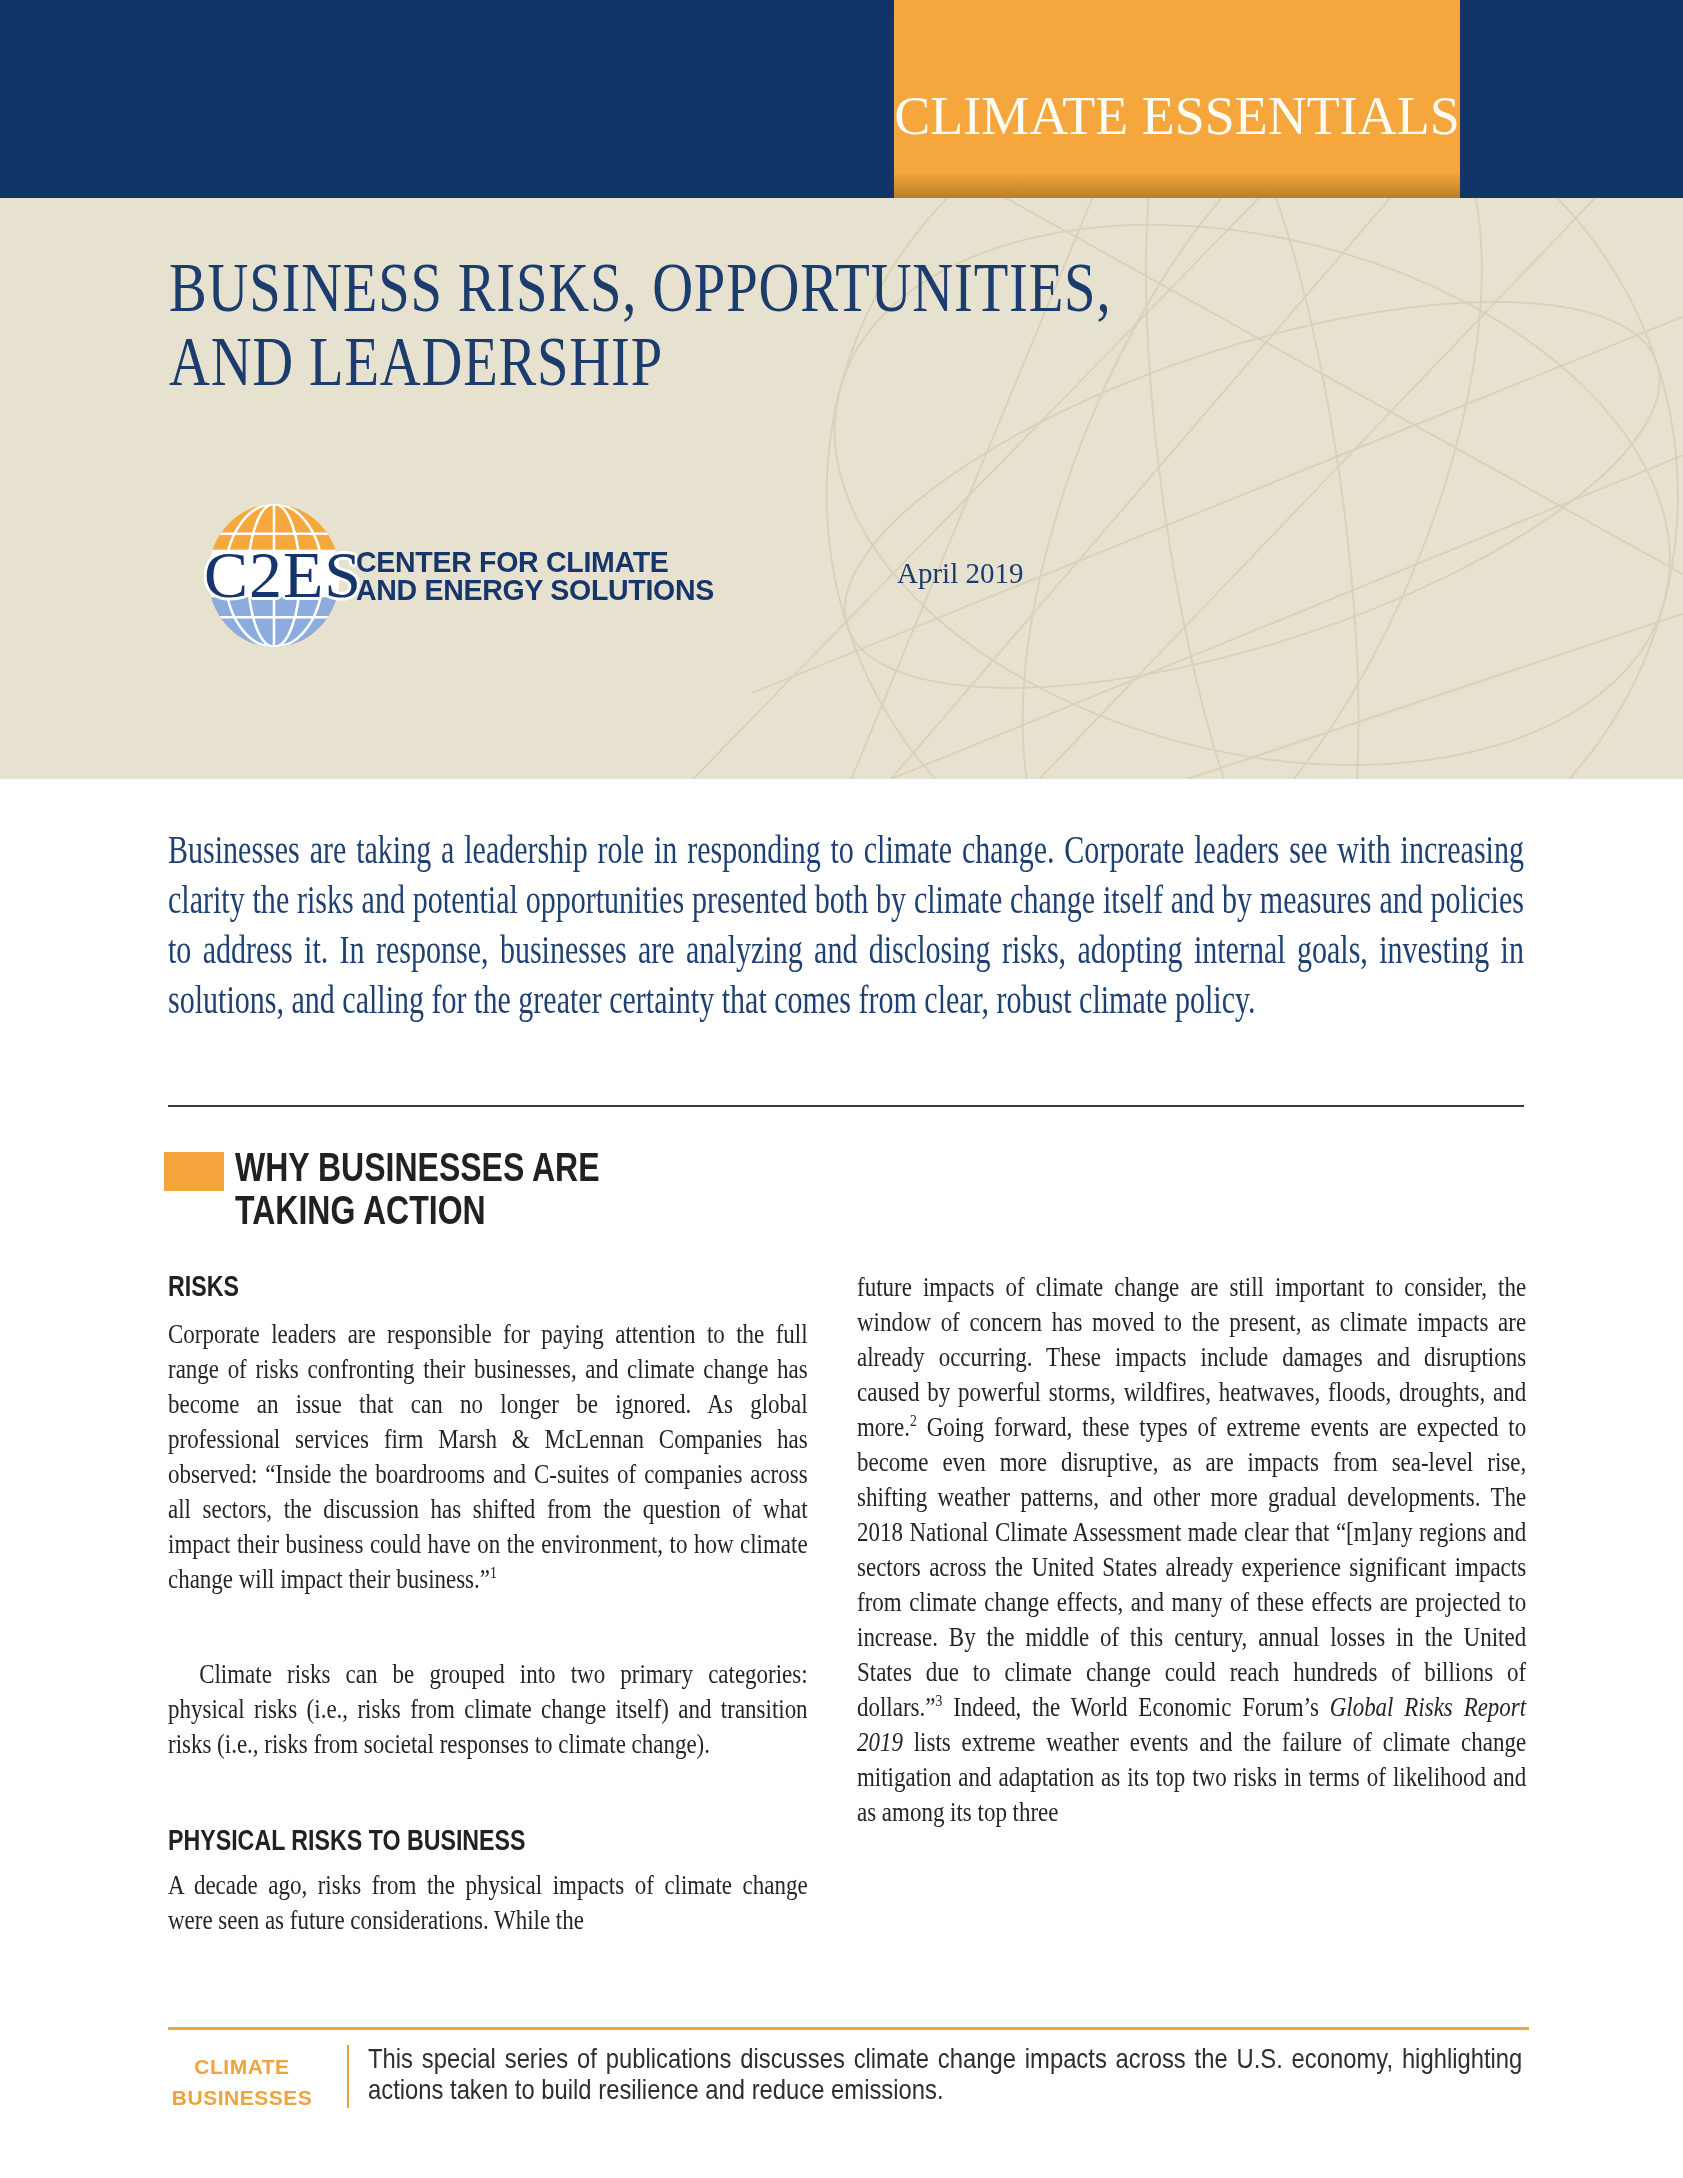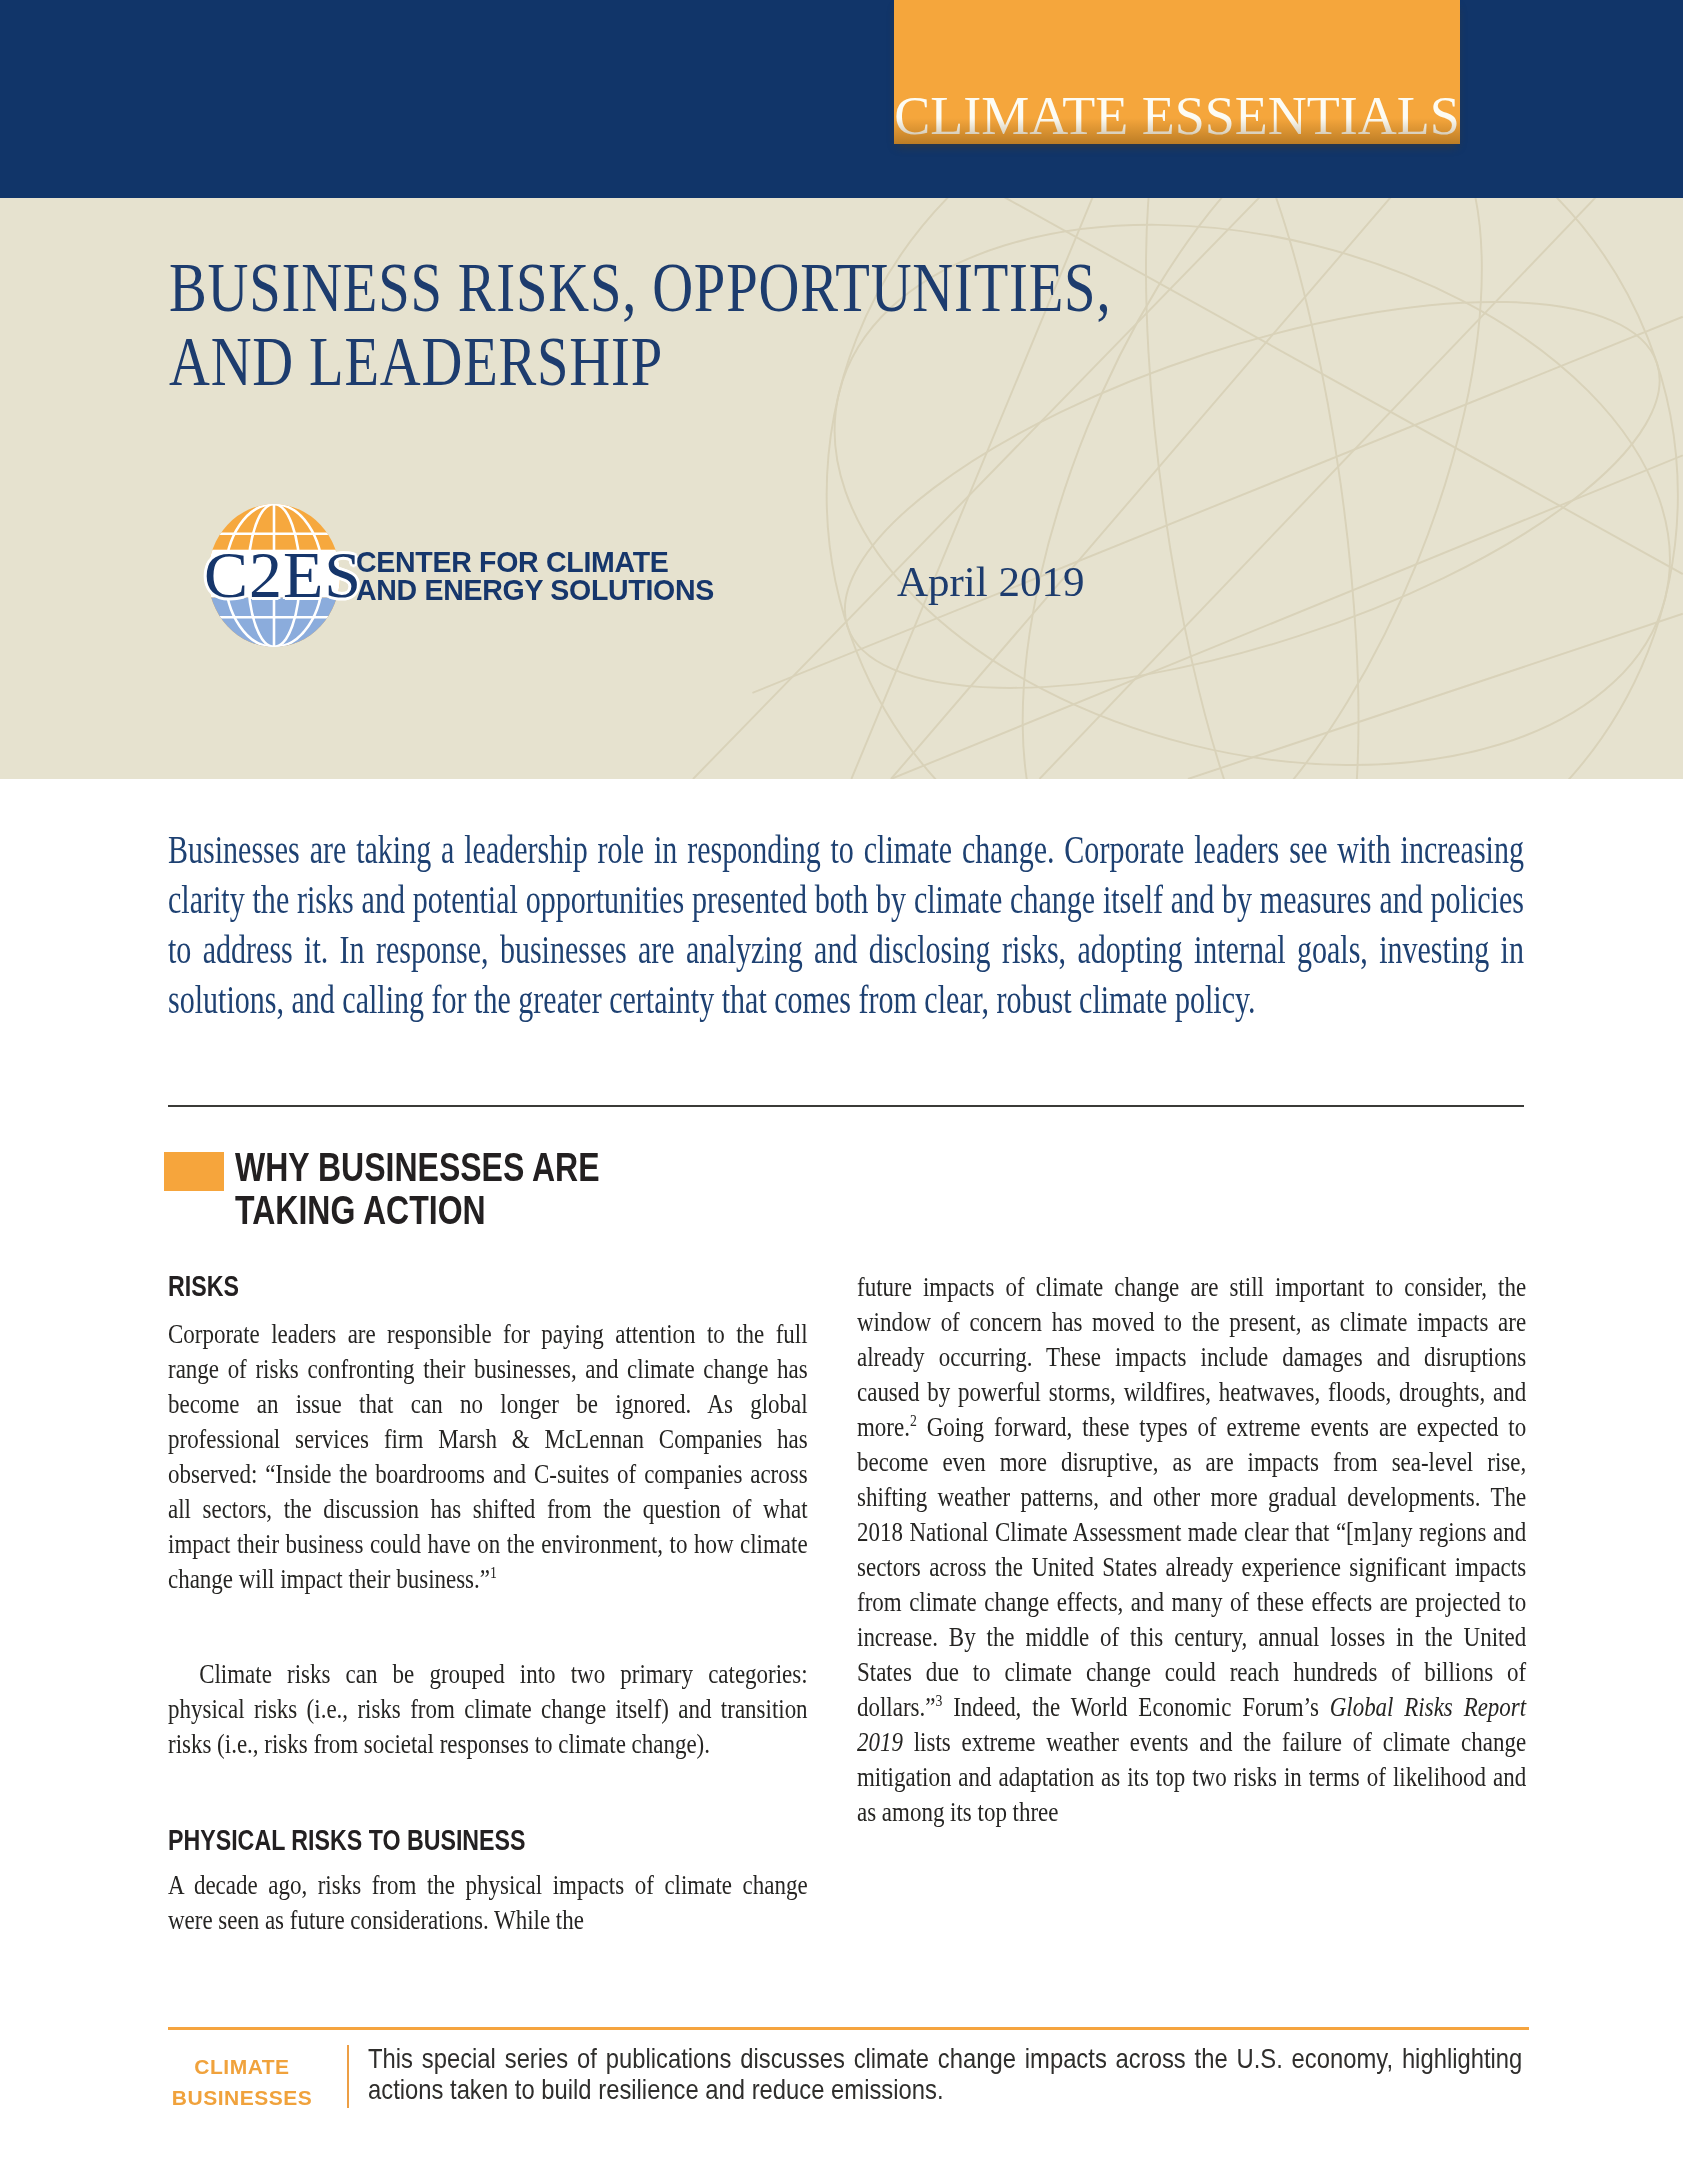--- a/index.html
+++ b/index.html
@@ -1,41 +1,41 @@
 <!DOCTYPE html>
 <html><head>
 <meta charset="utf-8">
 <style>
   html,body{margin:0;padding:0;background:#ffffff;}
   .page{position:relative;width:1683px;height:2178px;background:#ffffff;overflow:hidden;
         font-family:"Liberation Serif", serif;}
 
   
   .navy-band{position:absolute;left:0;top:0;width:1683px;height:198px;background:#113569;}
-  .orange-box{position:absolute;left:894px;top:0;width:566px;height:144px;background:#F5A63C;
+  .orange-box{position:absolute;left:894px;top:0;width:566px;height:198px;background:#F5A63C;
               box-shadow:0 5px 9px -3px rgba(90,60,10,.45);text-decoration:underline;}
   .orange-box .shade{position:absolute;left:0;bottom:0;width:100%;height:26px;
               background:linear-gradient(to bottom,rgba(0,0,0,0),rgba(96,58,0,.38));}
   .banner-label{position:absolute;left:0;top:89px;width:100%;text-align:center;
               font-size:54px;line-height:54px;color:#FDFCF4;letter-spacing:0px;font-weight:400;}
 
   
   .beige-band{position:absolute;left:0;top:198px;width:1683px;height:581px;background:#E6E2CF;overflow:hidden;}
   .wireframe{position:absolute;left:0;top:0;}
   .doc-title{position:absolute;left:169px;top:251px;width:1584px;transform:scaleX(.82);transform-origin:left top;
              font-size:69px;line-height:74px;color:#1D3C6E;letter-spacing:1px;}
   .logo-globe{position:absolute;left:208px;top:504px;}
   .logo-acronym{position:absolute;left:204px;top:542px;font-size:66px;line-height:66px;font-weight:normal;
              color:#16366B;letter-spacing:1px;
              text-shadow:3px 0 0 #fff,-3px 0 0 #fff,0 3px 0 #fff,0 -3px 0 #fff,
                          2px 2px 0 #fff,-2px -2px 0 #fff,2px -2px 0 #fff,-2px 2px 0 #fff;}
   .logo-wordmark{position:absolute;left:356px;top:548px;font-family:"Liberation Sans",sans-serif;
              font-weight:bold;font-size:30px;line-height:28px;color:#16366B;letter-spacing:-0.3px;
              transform:scaleX(.95);transform-origin:left top;}
-  .issue-date{position:absolute;left:897px;top:557px;font-size:43px;color:#1D3C6E;}
+  .issue-date{position:absolute;left:897px;top:557px;font-size:29px;color:#1D3C6E;}
 
   
   .intro{position:absolute;left:168px;top:825px;width:1761px;transform:scaleX(.77);transform-origin:left top;
          font-size:39px;line-height:50px;color:#1E4172;text-align:justify;}
   .rule{position:absolute;left:168px;top:1105px;width:1356px;height:2px;background:#3B3B38;}
 
   
   .section-square{position:absolute;left:164px;top:1152px;width:60px;height:39px;background:#F6A53C;}
   .section-heading{position:absolute;left:235px;top:1146px;font-family:"Liberation Sans",sans-serif;
          font-weight:bold;font-size:40px;line-height:43px;color:#232021;letter-spacing:0px;

